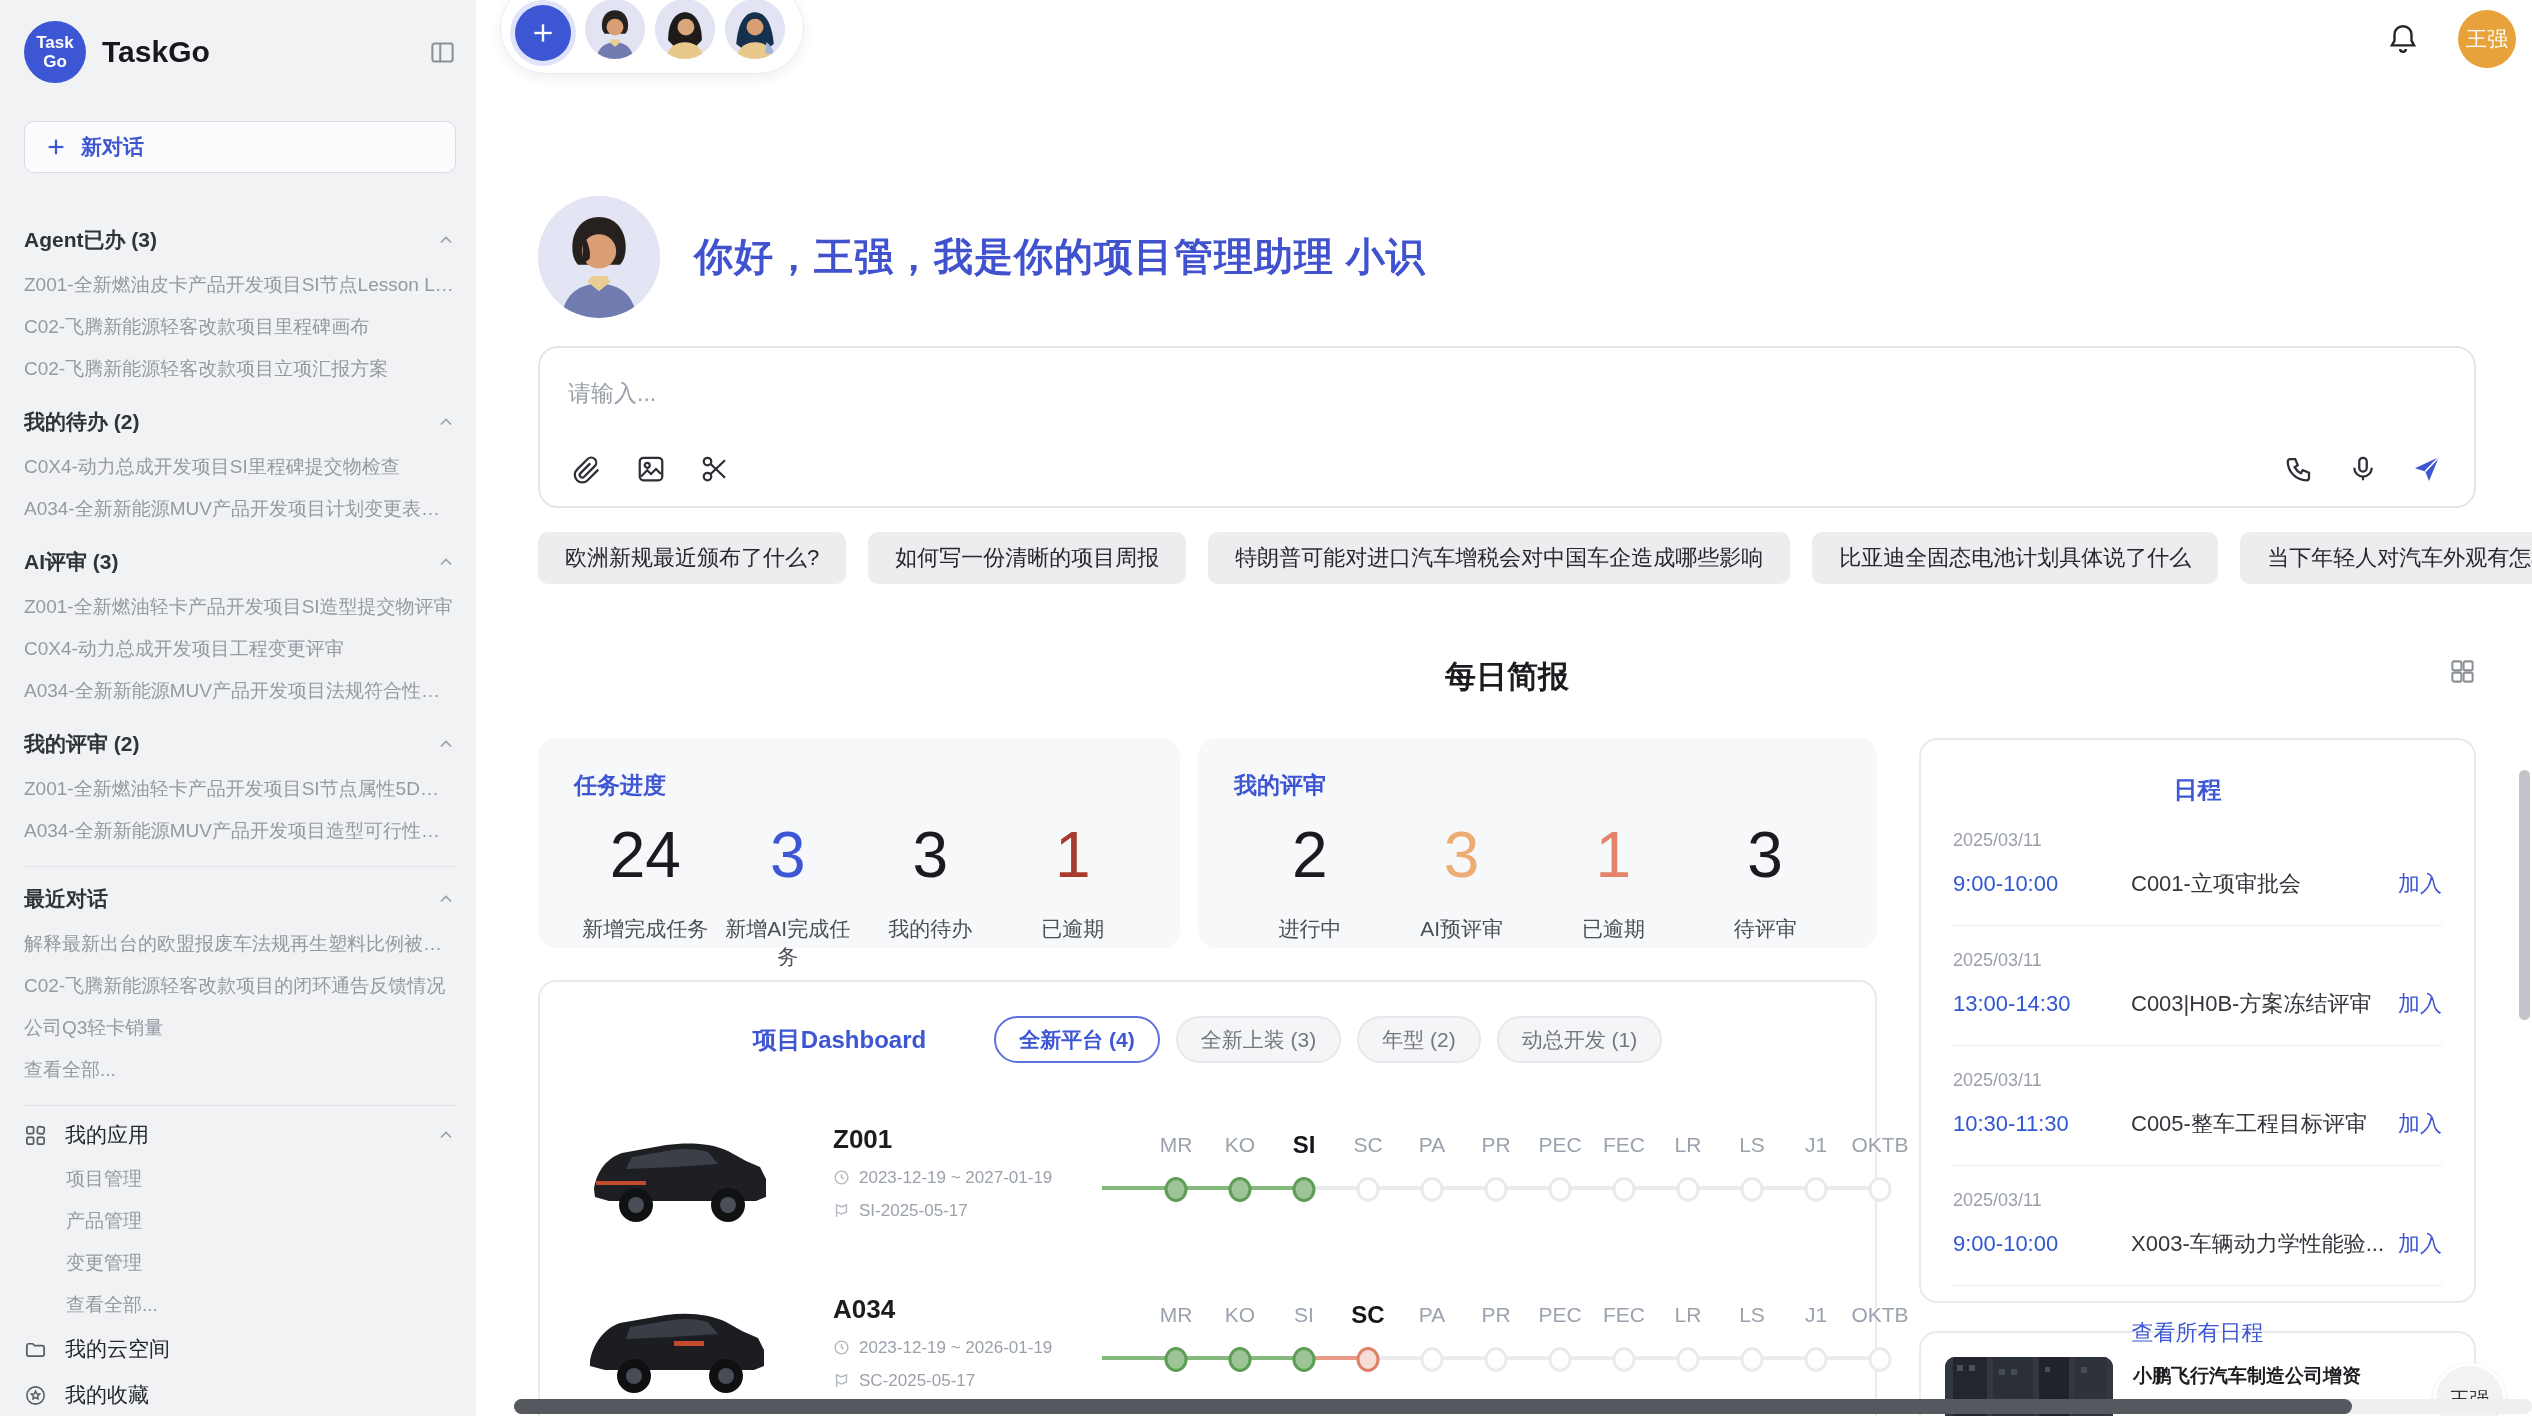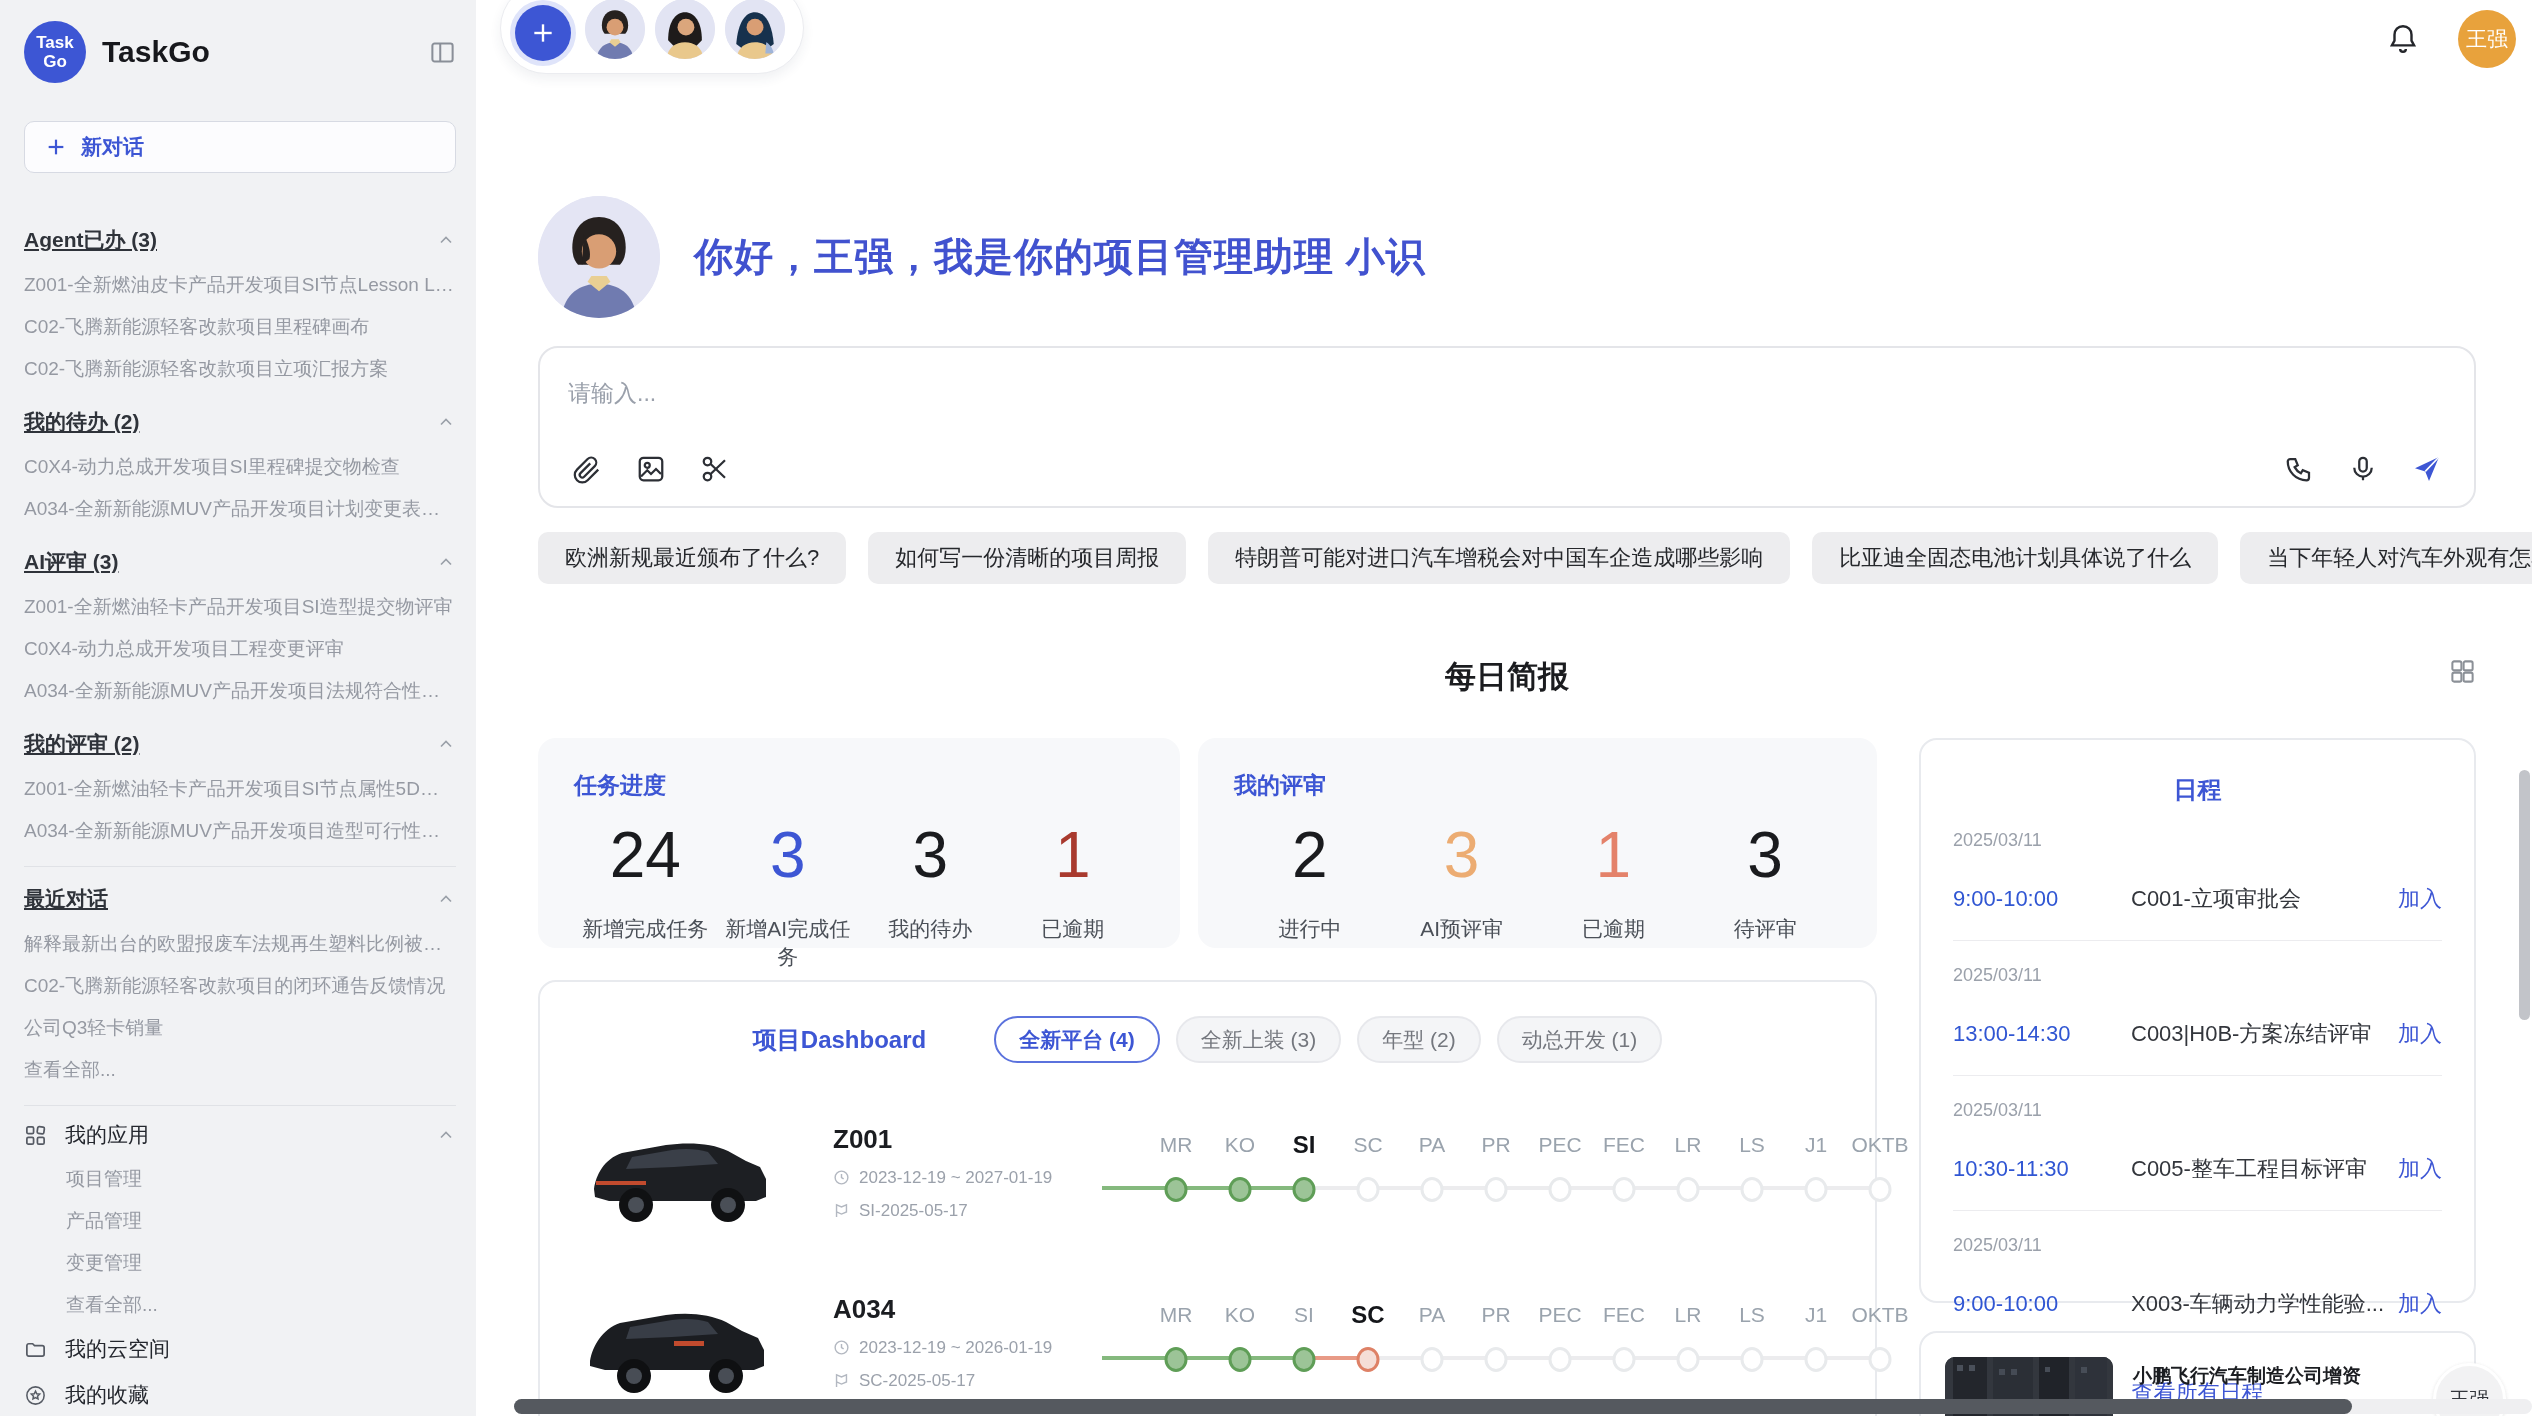--- a/index.html
+++ b/index.html
@@ -8,21 +8,21 @@
   .app { display:flex; width:100%; height:100%; }
 
   
   .sidebar { width:476px; background:#f1f2f4; padding:10px 20px 0 24px; display:flex; flex-direction:column; flex-shrink:0;gap:23px; }
   .sb-head { display:flex; align-items:center; gap:16px; height:84px; }
   .logo { width:62px; height:62px; border-radius:50%; background:#3d56d4; color:#fff; display:flex; flex-direction:column; align-items:center; justify-content:center; font-size:17px; line-height:19px; font-weight:600; flex-shrink:0; }
   .app-title { font-size:30px; font-weight:700; color:#17181c; flex:1; }
   .icon-btn { background:none; border:none; cursor:pointer; color:#8a8f98; display:flex; align-items:center; justify-content:center; }
   .new-chat { margin-top:4px; height:52px; border:1px solid #d7dae3; background:#fcfcfe; border-radius:10px; color:#3d56d4; font-size:21px; font-weight:700; display:flex; align-items:center; gap:14px; padding:0 20px; cursor:pointer; }
   .sb-scroll { flex:1; overflow:hidden; margin-top:12px; }
-  .sb-sec-head { display:flex; justify-content:space-between; align-items:center; height:48px; font-size:21px; color:#2f333a; font-weight:700; margin-top:8px; cursor:pointer;text-decoration:underline; }
+  .sb-sec-head { display:flex; justify-content:space-between; align-items:center; height:48px; font-size:21px; color:#2f333a; font-weight:700; margin-top:8px; cursor:pointer; }
   .sb-sec-head .chev { color:#9aa0a8; }
   .sb-item { height:42px; line-height:42px; color:#9599a2; font-size:19px; white-space:nowrap; overflow:hidden; text-overflow:ellipsis; cursor:pointer; }
   .sb-divider { border:none; border-top:1px solid #e0e2e6; margin:14px 0 6px 0; }
   .sb-row { display:flex; align-items:center; gap:18px; height:46px; font-size:21px; color:#24272e; cursor:pointer; }
   .sb-row .chev { margin-left:auto; color:#9aa0a8; }
   .sb-row svg { color:#565b64; }
   .sb-sub { padding-left:42px; height:42px; line-height:42px; color:#9599a2; font-size:19px; cursor:pointer; }
 
   
   main { flex:1; position:relative; background:#fff; }
@@ -93,21 +93,21 @@
   .ms-line { position:absolute; top:18px; height:4px; }
   .ms-line.l { left:0; width:50%; } .ms-line.r { right:0; width:50%; }
   .ms-node { position:absolute; left:50%; top:9px; transform:translateX(-50%); width:23px; height:25px; border-radius:50%; background:#fff; border:3px solid #e8eaec; }
   .ms-node.done { background:#9cc497; border-color:#5f9e57; }
   .ms-node.alert { background:#f5ded7; border-color:#de8166; }
 
   .schedule-card { background:#fff; border:2px solid #e8eaee; border-radius:18px; padding:24px 32px 0 32px; height:565px; }
   .sched-heading { text-align:center; color:#3d56d4; font-size:24px; font-weight:600; margin-top:10px; }
   .sched-item { padding:24px 0 26px 0; border-bottom:1px solid #ececef; }
   .sched-date { color:#9ba1ab; font-size:18px; }
-  .sched-main { display:flex; align-items:center; margin-top:33px; }
+  .sched-main { display:flex; align-items:center; margin-top:18px; }
   .sched-time { color:#3056d3; font-size:22px; width:178px; flex-shrink:0; font-weight:500; }
   .sched-name { flex:1; color:#33363c; font-size:22px; }
   .sched-join { color:#3d56d4; font-size:22px; text-decoration:none; cursor:pointer; }
   .view-all { text-align:center; color:#3d56d4; font-size:22px; margin-top:32px; cursor:pointer; }
 
   .news-card { margin-top:28px; background:#fff; border:2px solid #e8eaee; border-radius:18px; padding:24px; display:flex; gap:20px; height:180px; }
   .news-img { width:168px; height:130px; border-radius:10px; overflow:hidden; background:#2a2d33; flex-shrink:0; }
   .news-title { font-size:19px; font-weight:700; color:#1b1d21; margin-top:6px; }
 
   

